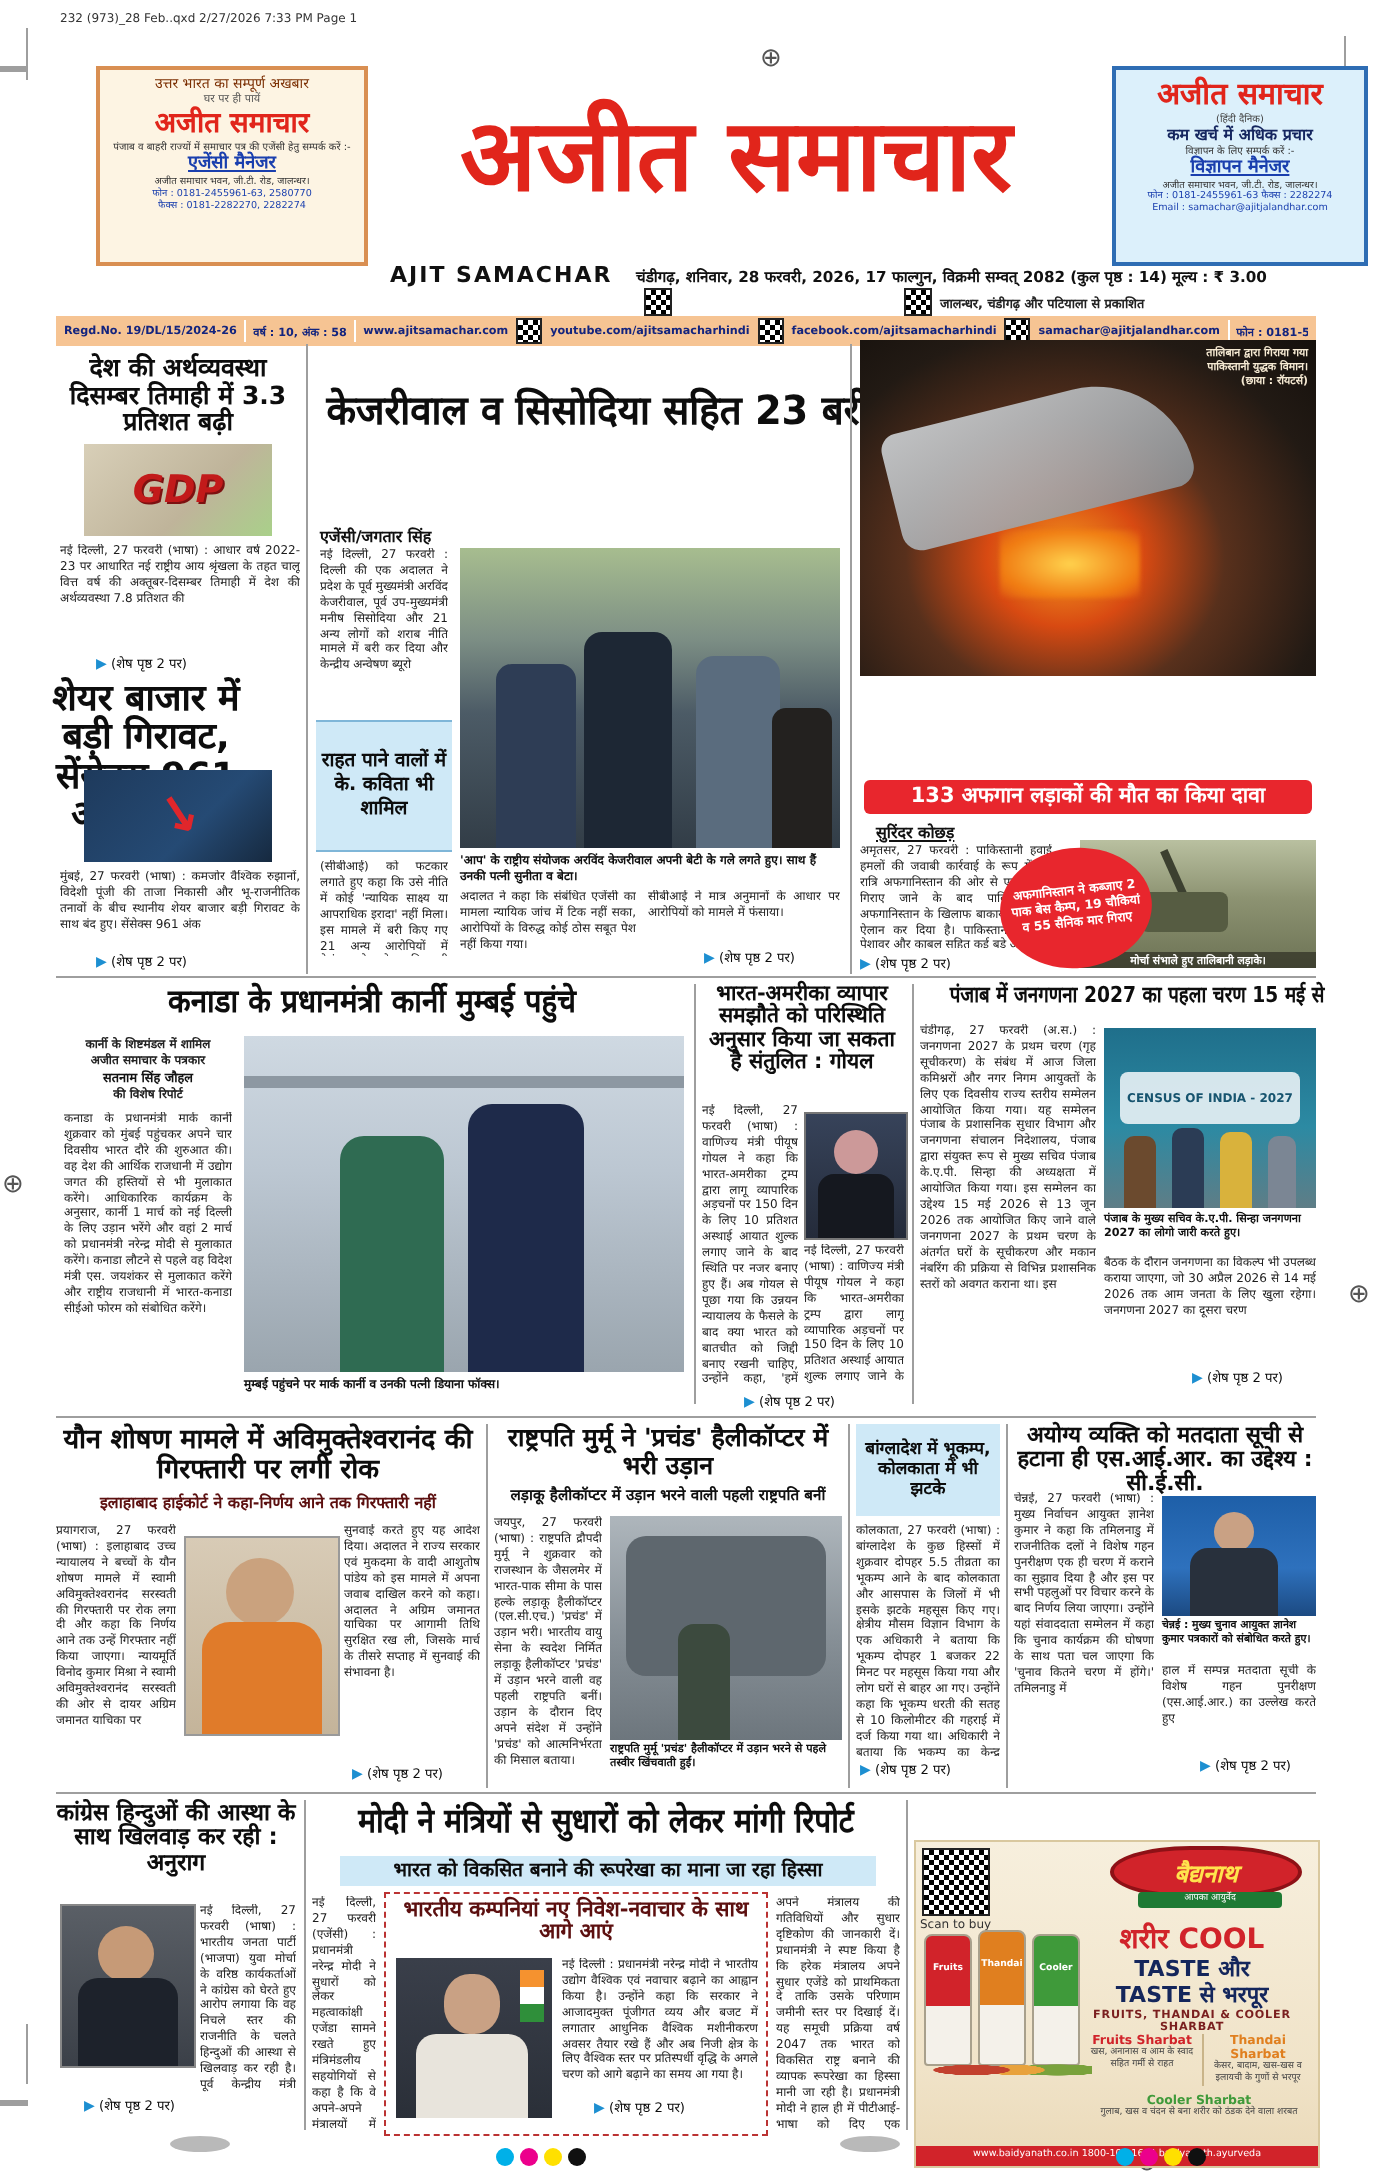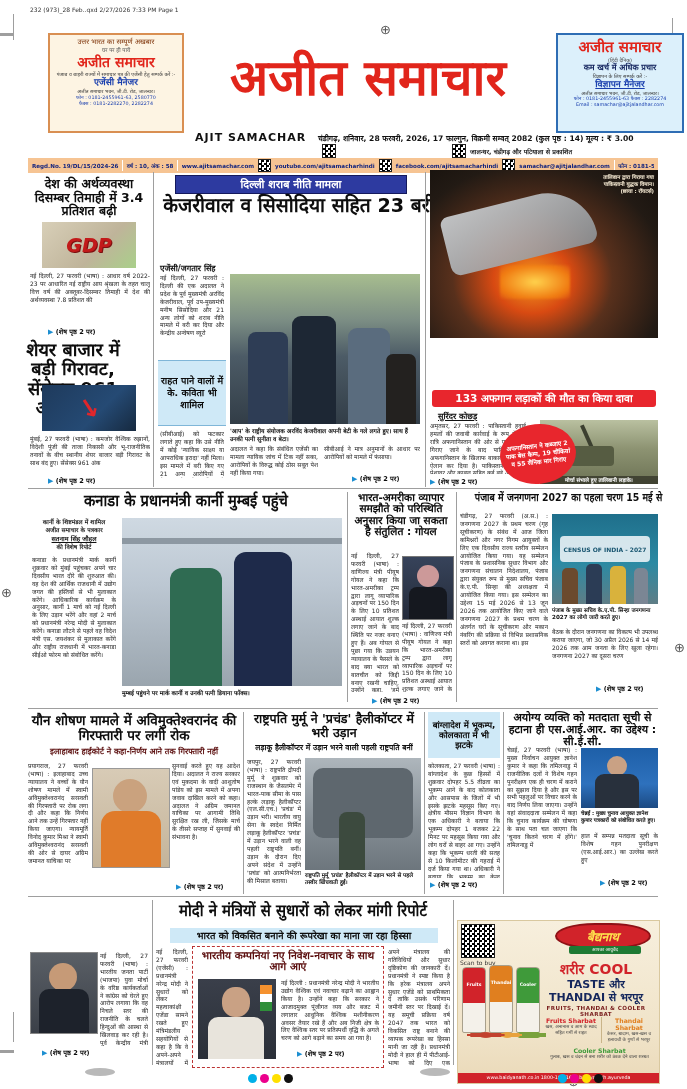--- a/index.html
+++ b/index.html
@@ -3,21 +3,21 @@
 <meta charset="utf-8">
 <style>
   html,body{margin:0;padding:0;background:#9a9a9a;}
   .page{position:relative;width:687px;height:1089px;background:#ffffff;margin:0 auto;
         font-family:"DejaVu Sans","Liberation Sans",sans-serif;overflow:hidden;}
   .abs{position:absolute;}
   .hl{font-weight:bold;color:#0d0d0d;text-align:center;line-height:1.08;}
   .nowrap{white-space:nowrap;}
   .bodytxt{font-size:6px;line-height:1.32;text-align:justify;color:#1d1d1d;overflow:hidden;}
   .cap{font-size:6px;font-weight:bold;color:#101010;line-height:1.25;}
-  .more{font-size:6.6px;font-weight:bold;color:#0d0d0d;white-space:nowrap;}
+  .more{font-size:6.6px;font-weight:normal;color:#0d0d0d;white-space:nowrap;}
   .tri{color:#1d8fd1;font-size:7px;}
   .photo{overflow:hidden;}
   .qr{background-image:repeating-conic-gradient(#000 0% 25%, #fff 0% 50%);background-size:5px 5px;border:1px solid #222;}
   .dot{width:9px;height:9px;border-radius:50%;display:inline-block;margin-right:3px;}
   .oval{width:30px;height:8px;border-radius:50%;background:#b9b9b9;}
   .rule{background:#9e9e9e;}
   .crossh{color:#555;font-size:13px;}
   .boxline{line-height:1.25;}
 </style>
 </head>
@@ -34,21 +34,21 @@
   <div class="abs crossh" style="left:674px;top:640px;">⊕</div>
   <div class="abs crossh" style="left:568px;top:1074px;">⊕</div>
   <div class="abs rule" style="left:13px;top:1012px;width:1px;height:30px;"></div>
   <div class="abs rule" style="left:0;top:1050px;width:14px;height:3px;"></div>
 
   <div class="abs" style="left:48px;top:33px;width:136px;height:100px;background:#fdf4e3;border:2px solid #d98f52;text-align:center;padding:3px 2px;box-sizing:border-box;">
     <div class="boxline" style="font-size:7px;font-weight:normal;color:#7a2d00;">उत्तर भारत का सम्पूर्ण अखबार</div>
     <div class="boxline" style="font-size:5.5px;color:#555;">घर पर ही पायें</div>
     <div class="boxline" style="font-size:14px;font-weight:bold;color:#e1251b;">अजीत समाचार</div>
     <div class="boxline" style="font-size:5px;color:#333;">पंजाब व बाहरी राज्यों में समाचार पत्र की एजेंसी हेतु सम्पर्क करें :-</div>
-    <div class="boxline" style="font-size:9px;font-weight:bold;color:#1a3fae;">एजेंसी मैनेजर</div>
+    <div class="boxline" style="font-size:9px;font-weight:bold;color:#1a3fae;text-decoration:underline;">एजेंसी मैनेजर</div>
     <div class="boxline" style="font-size:4.8px;color:#333;">अजीत समाचार भवन, जी.टी. रोड, जालन्धर।</div>
     <div class="boxline" style="font-size:4.8px;color:#1a3fae;">फोन : 0181-2455961-63, 2580770</div>
     <div class="boxline" style="font-size:4.8px;color:#1a3fae;">फैक्स : 0181-2282270, 2282274</div>
   </div>
 
   <div class="abs nowrap" style="left:192px;top:42px;width:352px;text-align:center;font-size:50px;font-weight:bold;color:#e1251b;transform:scaleX(1.0);">अजीत समाचार</div>
 
   <div class="abs" style="left:556px;top:33px;width:128px;height:100px;background:#dcf0fb;border:2px solid #2e6db4;text-align:center;padding:3px 2px;box-sizing:border-box;">
     <div class="boxline" style="font-size:15px;font-weight:bold;color:#e1251b;">अजीत समाचार</div>
     <div class="boxline" style="font-size:5px;color:#444;">(हिंदी दैनिक)</div>
@@ -75,37 +75,36 @@
     <span class="qr" style="width:11px;height:11px;flex:none;"></span>
     <span style="font-size:5.6px;font-weight:bold;color:#13247e;white-space:nowrap;">youtube.com/ajitsamacharhindi</span>
     <span class="qr" style="width:11px;height:11px;flex:none;"></span>
     <span style="font-size:5.6px;font-weight:bold;color:#13247e;white-space:nowrap;">facebook.com/ajitsamacharhindi</span>
     <span class="qr" style="width:11px;height:11px;flex:none;"></span>
     <span style="font-size:5.6px;font-weight:bold;color:#13247e;white-space:nowrap;">samachar@ajitjalandhar.com</span>
     <span style="width:1px;height:11px;background:#fff;"></span>
     <span style="font-size:5.6px;font-weight:bold;color:#13247e;white-space:nowrap;overflow:hidden;">फोन : 0181-5032400, 2459616-63 फैक्स : 2230455, 5011025</span>
   </div>
 
-  <div class="abs hl" style="left:28px;top:177px;width:122px;font-size:12.5px;">देश की अर्थव्यवस्था दिसम्बर तिमाही में 3.4 प्रतिशत बढ़ी</div>
+  <div class="abs hl" style="left:28px;top:177px;width:122px;font-size:12.5px;">देश की अर्थव्यवस्था दिसम्बर तिमाही में 3.3 प्रतिशत बढ़ी</div>
   <div class="abs photo" style="left:42px;top:222px;width:94px;height:46px;background:linear-gradient(135deg,#d8cfb8,#bfb49a 60%,#a9d08a);display:flex;align-items:center;justify-content:center;">
     <span style="font-size:19px;font-weight:bold;color:#c21a1a;font-style:italic;text-shadow:1px 1px 0 #7d1111;">GDP</span>
   </div>
   <div class="abs bodytxt" style="left:30px;top:272px;width:120px;height:54px;">नई दिल्ली, 27 फरवरी (भाषा) : आधार वर्ष 2022-23 पर आधारित नई राष्ट्रीय आय श्रृंखला के तहत चालू वित्त वर्ष की अक्तूबर-दिसम्बर तिमाही में देश की अर्थव्यवस्था 7.8 प्रतिशत की</div>
   <div class="abs more" style="left:48px;top:327px;"><span class="tri">▶</span> <span>(शेष पृष्ठ 2 पर)</span></div>
 
   <div class="abs hl" style="left:12px;top:340px;width:122px;font-size:18px;">शेयर बाजार में बड़ी गिरावट, सेंसेक्स 961 अंक लुढ़का</div>
   <div class="abs photo" style="left:42px;top:385px;width:94px;height:46px;background:linear-gradient(135deg,#1e3a5c,#254a74 60%,#16293f);display:flex;align-items:center;justify-content:center;">
     <span style="font-size:26px;color:#e0262b;font-weight:bold;transform:rotate(12deg);">↘</span>
   </div>
   <div class="abs bodytxt" style="left:30px;top:435px;width:120px;height:40px;">मुंबई, 27 फरवरी (भाषा) : कमजोर वैश्विक रुझानों, विदेशी पूंजी की ताजा निकासी और भू-राजनीतिक तनावों के बीच स्थानीय शेयर बाजार बड़ी गिरावट के साथ बंद हुए। सेंसेक्स 961 अंक</div>
   <div class="abs more" style="left:48px;top:476px;"><span class="tri">▶</span> <span>(शेष पृष्ठ 2 पर)</span></div>
 
   <div class="abs rule" style="left:153px;top:172px;width:1px;height:315px;"></div>
 
-  <div class="abs" style="left:175px;top:175px;width:230px;height:17px;background:#2d3aa0;border:1px solid #14195c;color:#fff;font-weight:bold;font-size:11px;text-align:center;line-height:17px;">दिल्ली शराब नीति मामला</div>
   <div class="abs hl nowrap" style="left:158px;top:195px;width:264px;font-size:20px;transform:scaleX(0.96);transform-origin:center;">केजरीवाल व सिसोदिया सहित 23 बरी</div>
   <div class="abs nowrap" style="left:160px;top:262px;font-size:8px;font-weight:bold;color:#111;">एजेंसी/जगतार सिंह</div>
   <div class="abs bodytxt" style="left:160px;top:274px;width:64px;height:82px;">नई दिल्ली, 27 फरवरी : दिल्ली की एक अदालत ने प्रदेश के पूर्व मुख्यमंत्री अरविंद केजरीवाल, पूर्व उप-मुख्यमंत्री मनीष सिसोदिया और 21 अन्य लोगों को शराब नीति मामले में बरी कर दिया और केन्द्रीय अन्वेषण ब्यूरो</div>
   <div class="abs" style="left:158px;top:360px;width:68px;height:66px;background:#cfe9f7;border-top:1px solid #7fb6d8;border-bottom:1px solid #7fb6d8;display:flex;align-items:center;justify-content:center;text-align:center;font-size:9.5px;font-weight:bold;color:#0d0d0d;line-height:1.25;padding:2px;box-sizing:border-box;">राहत पाने वालों में के. कविता भी शामिल</div>
   <div class="abs bodytxt" style="left:160px;top:430px;width:64px;height:48px;">(सीबीआई) को फटकार लगाते हुए कहा कि उसे नीति में कोई 'न्यायिक साक्ष्य या आपराधिक इरादा' नहीं मिला। इस मामले में बरी किए गए 21 अन्य आरोपियों में तेलंगाना नेता के. कविता भी शामिल हैं।</div>
 
   <div class="abs photo" style="left:230px;top:274px;width:190px;height:150px;background:linear-gradient(180deg,#a7bd8f 0%,#7d8f85 30%,#4c5b66 55%,#323d47 100%);">
     <div style="position:absolute;left:18px;bottom:0;width:40px;height:92px;background:#2e3d55;border-radius:8px 8px 0 0;"></div>
     <div style="position:absolute;left:62px;bottom:0;width:44px;height:108px;background:#1d2734;border-radius:9px 9px 0 0;"></div>
     <div style="position:absolute;left:118px;bottom:0;width:42px;height:96px;background:#5a6c7e;border-radius:9px 9px 0 0;"></div>
@@ -133,21 +132,21 @@
     <div style="position:absolute;left:0;bottom:0;width:100%;font-size:5.4px;font-weight:bold;color:#fff;background:rgba(40,40,30,.65);text-align:center;">मोर्चा संभाले हुए तालिबानी लड़ाके।</div>
   </div>
   <div class="abs more" style="left:430px;top:477px;"><span class="tri">▶</span> <span>(शेष पृष्ठ 2 पर)</span></div>
 
   <div class="abs rule" style="left:28px;top:488px;width:630px;height:1px;"></div>
 
   <div class="abs hl nowrap" style="left:28px;top:492px;width:316px;font-size:16px;transform:scaleX(0.92);transform-origin:center;">कनाडा के प्रधानमंत्री कार्नी मुम्बई पहुंचे</div>
   <div class="abs" style="left:32px;top:518px;width:84px;text-align:center;">
     <div style="font-size:6px;font-weight:bold;color:#222;">कार्नी के शिष्टमंडल में शामिल</div>
     <div style="font-size:6px;font-weight:bold;color:#222;">अजीत समाचार के पत्रकार</div>
-    <div style="font-size:6.4px;font-weight:bold;color:#111;text-decoration:underline;">सतनाम सिंह जौहल</div>
+    <div style="font-size:6.4px;font-weight:bold;color:#111;">सतनाम सिंह जौहल</div>
     <div style="font-size:6px;font-weight:bold;color:#222;">की विशेष रिपोर्ट</div>
   </div>
   <div class="abs bodytxt" style="left:32px;top:556px;width:84px;height:132px;">कनाडा के प्रधानमंत्री मार्क कार्नी शुक्रवार को मुंबई पहुंचकर अपने चार दिवसीय भारत दौरे की शुरुआत की। वह देश की आर्थिक राजधानी में उद्योग जगत की हस्तियों से भी मुलाकात करेंगे। आधिकारिक कार्यक्रम के अनुसार, कार्नी 1 मार्च को नई दिल्ली के लिए उड़ान भरेंगे और वहां 2 मार्च को प्रधानमंत्री नरेन्द्र मोदी से मुलाकात करेंगे। कनाडा लौटने से पहले वह विदेश मंत्री एस. जयशंकर से मुलाकात करेंगे और राष्ट्रीय राजधानी में भारत-कनाडा सीईओ फोरम को संबोधित करेंगे।</div>
   <div class="abs photo" style="left:122px;top:518px;width:220px;height:168px;background:linear-gradient(180deg,#cfd9e2 0%,#bcc7d2 40%,#9aa5ae 100%);">
     <div style="position:absolute;left:48px;bottom:0;width:52px;height:118px;background:#2f6b52;border-radius:12px 12px 0 0;"></div>
     <div style="position:absolute;left:112px;bottom:0;width:58px;height:134px;background:#1e2a4a;border-radius:12px 12px 0 0;"></div>
     <div style="position:absolute;left:0;top:20px;width:100%;height:6px;background:#8d98a2;"></div>
   </div>
   <div class="abs cap" style="left:122px;top:689px;width:220px;">मुम्बई पहुंचने पर मार्क कार्नी व उनकी पत्नी डियाना फॉक्स।</div>
 
@@ -214,20 +213,21 @@
   <div class="abs photo" style="left:581px;top:748px;width:77px;height:60px;background:linear-gradient(180deg,#1e5fa8 0%,#2e71bd 60%,#1c4a82 100%);">
     <div style="position:absolute;left:26px;top:8px;width:20px;height:20px;background:#c9a184;border-radius:50%;"></div>
     <div style="position:absolute;left:14px;top:26px;width:44px;height:34px;background:#28303c;border-radius:9px 9px 0 0;"></div>
   </div>
   <div class="abs cap" style="left:581px;top:810px;width:77px;font-size:5.4px;">चेन्नई : मुख्य चुनाव आयुक्त ज्ञानेश कुमार पत्रकारों को संबोधित करते हुए।</div>
   <div class="abs bodytxt" style="left:581px;top:832px;width:77px;height:44px;">हाल में सम्पन्न मतदाता सूची के विशेष गहन पुनरीक्षण (एस.आई.आर.) का उल्लेख करते हुए</div>
   <div class="abs more" style="left:600px;top:878px;"><span class="tri">▶</span> <span>(शेष पृष्ठ 2 पर)</span></div>
 
   <div class="abs rule" style="left:28px;top:896px;width:630px;height:1px;"></div>
 
+  <div class="abs hl" style="left:28px;top:900px;width:120px;font-size:11.5px;">कांग्रेस हिन्दुओं की आस्था के साथ खिलवाड़ कर रही : अनुराग</div>
   <div class="abs photo" style="left:30px;top:952px;width:66px;height:80px;background:linear-gradient(180deg,#5a5f66 0%,#3b4048 100%);border:1px solid #888;">
     <div style="position:absolute;left:18px;top:10px;width:28px;height:28px;background:#c69a77;border-radius:50%;"></div>
     <div style="position:absolute;left:8px;top:36px;width:50px;height:44px;background:#1d222b;border-radius:10px 10px 0 0;"></div>
   </div>
   <div class="abs bodytxt" style="left:100px;top:952px;width:48px;height:94px;">नई दिल्ली, 27 फरवरी (भाषा) : भारतीय जनता पार्टी (भाजपा) युवा मोर्चा के वरिष्ठ कार्यकर्ताओं ने कांग्रेस को घेरते हुए आरोप लगाया कि वह निचले स्तर की राजनीति के चलते हिन्दुओं की आस्था से खिलवाड़ कर रही है। पूर्व केन्द्रीय मंत्री अनुराग ठाकुर ने केरल में आयोजित विरोध प्रदर्शन में कहा कि कांग्रेस</div>
   <div class="abs more" style="left:42px;top:1048px;"><span class="tri">▶</span> <span>(शेष पृष्ठ 2 पर)</span></div>
 
   <div class="abs rule" style="left:152px;top:900px;width:1px;height:165px;"></div>
 
   <div class="abs hl nowrap" style="left:156px;top:902px;width:294px;font-size:16.5px;transform:scaleX(0.9);transform-origin:center;">मोदी ने मंत्रियों से सुधारों को लेकर मांगी रिपोर्ट</div>
@@ -249,21 +249,21 @@
 
   <div class="abs" style="left:457px;top:920px;width:201px;height:162px;background:linear-gradient(180deg,#f7efdd 0%,#f0e3c8 70%,#ead9b8 100%);border:1px solid #d9c89f;">
     <div class="qr" style="position:absolute;left:3px;top:3px;width:32px;height:32px;"></div>
     <div style="position:absolute;left:2px;top:38px;font-size:6px;color:#333;">Scan to buy</div>
     <div style="position:absolute;right:8px;top:2px;width:92px;height:22px;background:#d1232a;border-radius:50%/60%;border:2px solid #8e1116;display:flex;align-items:center;justify-content:center;">
       <span style="font-size:12px;font-weight:bold;font-style:italic;color:#ffe34d;">बैद्यनाथ</span>
     </div>
     <div style="position:absolute;right:18px;top:25px;width:72px;height:8px;background:#1e7a34;color:#fff;font-size:4.6px;text-align:center;line-height:8px;border-radius:2px;">आपका आयुर्वेद</div>
     <div style="position:absolute;right:4px;top:38px;width:118px;text-align:center;font-size:14px;font-weight:bold;color:#d1232a;">शरीर COOL</div>
     <div style="position:absolute;right:4px;top:55px;width:118px;text-align:center;font-size:11px;font-weight:bold;color:#14265c;">TASTE और</div>
-    <div style="position:absolute;right:4px;top:68px;width:118px;text-align:center;font-size:11px;font-weight:bold;color:#14265c;">THANDAI से भरपूर</div>
+    <div style="position:absolute;right:4px;top:68px;width:118px;text-align:center;font-size:11px;font-weight:bold;color:#14265c;">TASTE से भरपूर</div>
     <div style="position:absolute;right:4px;top:84px;width:118px;text-align:center;font-size:5.6px;font-weight:bold;color:#7a1f1f;letter-spacing:.4px;">FRUITS, THANDAI &amp; COOLER SHARBAT</div>
 
     <div style="position:absolute;left:4px;top:46px;width:24px;height:66px;background:linear-gradient(180deg,#d1232a 55%,#f4f1ea 55%);border-radius:4px 4px 2px 2px;border:1px solid #a8a08c;color:#fff;font-size:4.6px;font-weight:bold;text-align:center;padding-top:14px;box-sizing:border-box;">Fruits</div>
     <div style="position:absolute;left:31px;top:44px;width:24px;height:68px;background:linear-gradient(180deg,#e07f1f 55%,#f4f1ea 55%);border-radius:4px 4px 2px 2px;border:1px solid #a8a08c;color:#fff;font-size:4.6px;font-weight:bold;text-align:center;padding-top:14px;box-sizing:border-box;">Thandai</div>
     <div style="position:absolute;left:58px;top:46px;width:24px;height:66px;background:linear-gradient(180deg,#3f9a3a 55%,#f4f1ea 55%);border-radius:4px 4px 2px 2px;border:1px solid #a8a08c;color:#fff;font-size:4.6px;font-weight:bold;text-align:center;padding-top:14px;box-sizing:border-box;">Cooler</div>
     <div style="position:absolute;left:2px;top:106px;width:86px;height:16px;background:radial-gradient(ellipse at 30% 50%, #c2412e 0 22%, transparent 23%),radial-gradient(ellipse at 55% 50%, #e8a23c 0 22%, transparent 23%),radial-gradient(ellipse at 80% 50%, #79a23c 0 24%, transparent 25%);"></div>
 
     <div style="position:absolute;left:86px;top:96px;width:54px;text-align:center;">
       <div style="font-size:6.2px;font-weight:bold;color:#d1232a;">Fruits Sharbat</div>
       <div style="font-size:4.6px;color:#444;line-height:1.3;">खस, अनानास व आम के स्वाद सहित गर्मी से राहत</div>

